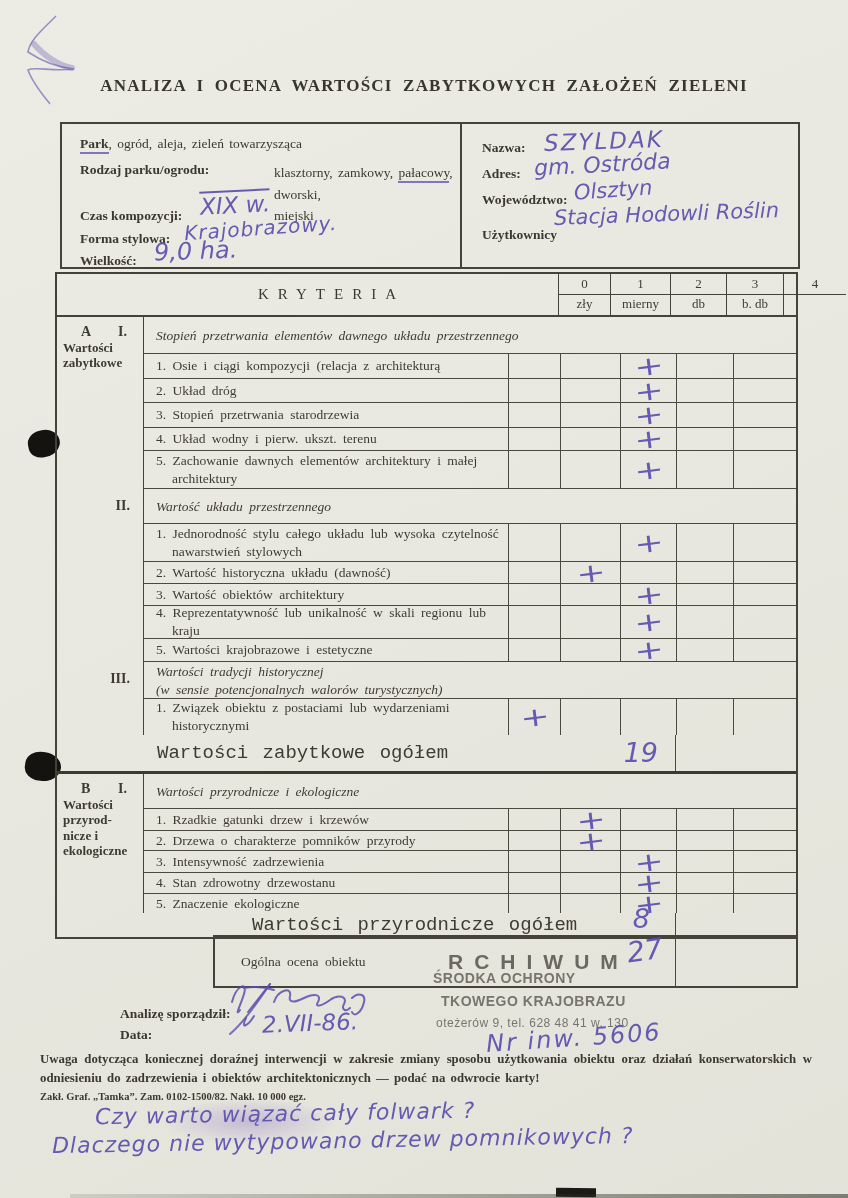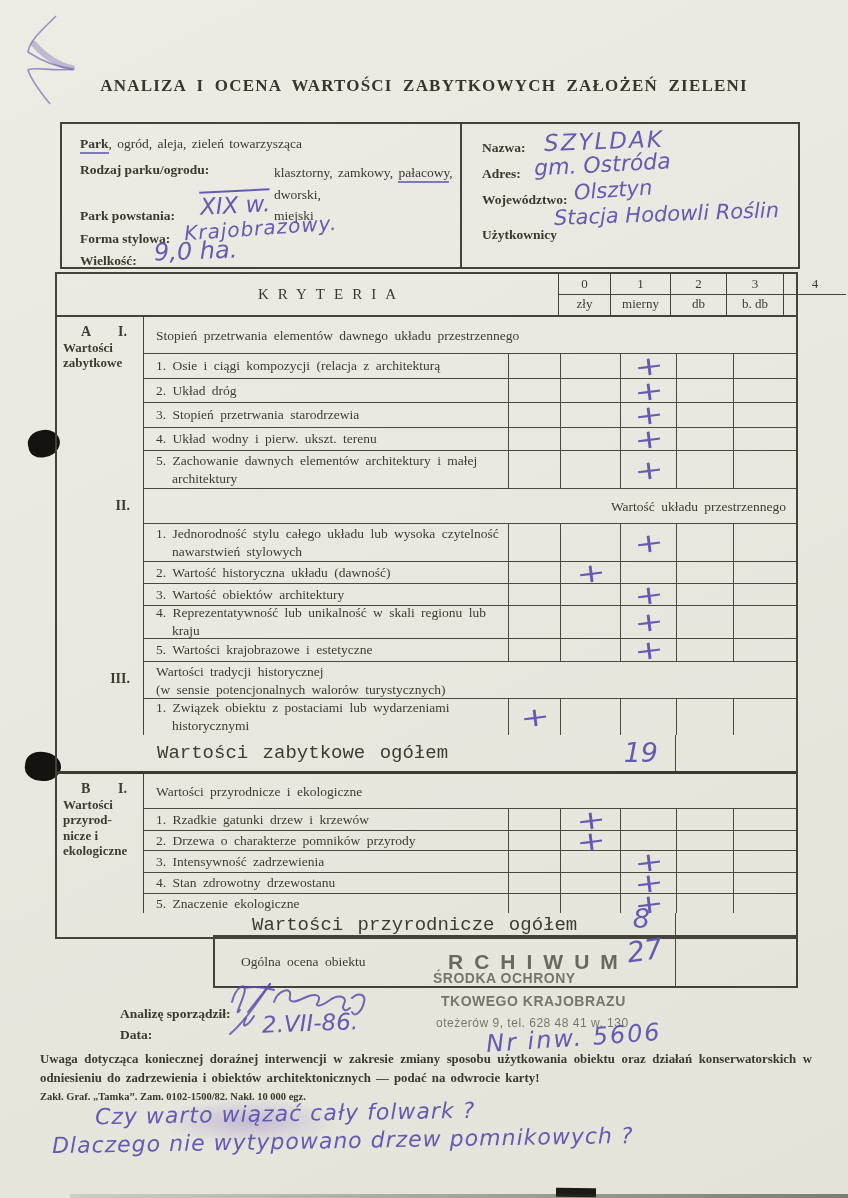--- a/index.html
+++ b/index.html
@@ -35,21 +35,21 @@
   .section{display:flex;}
   .side{width:87px;flex:none;border-right:1.5px solid #45423a;box-sizing:border-box;
     position:relative;padding-top:7px;}
   .side-head{display:flex;justify-content:space-between;padding:0 16px 0 24px;font-size:14px;font-weight:700;}
   .side-cap{font-size:13px;font-weight:700;padding-left:6px;line-height:1.18;}
   .roman{position:absolute;right:13px;font-size:14px;font-weight:700;}
   .rows{flex:1;display:flex;flex-direction:column;}
   .trow{display:flex;border-bottom:1.5px solid #4b4840;box-sizing:border-box;position:relative;}
   .trow:last-child{border-bottom:none;}
   .trow.group{align-items:center;}
-  .gtext{font-size:13.5px;word-spacing:3px;padding:2px 10px 0 12px;white-space:pre-line;line-height:1.3;}
+  .gtext{font-size:13.5px;word-spacing:3px;padding:2px 10px 0 12px;white-space:pre-line;line-height:1.3;font-style:italic;}
   .crit{flex:1;display:flex;align-items:center;padding:1px 8px 1px 12px;box-sizing:border-box;}
   .ctext{font-size:13.5px;word-spacing:3px;line-height:1.3;display:block;padding-left:16px;text-indent:-16px;}
   .score-cell{border-left:1.5px solid #4b4840;box-sizing:border-box;flex:none;position:relative;
     display:flex;align-items:center;justify-content:center;}
   .check{font-size:26px;font-style:normal;transform:rotate(-7deg) scaleX(1.35);font-weight:400;}
   .trow.total{align-items:center;}
   .tlabel{font-size:19px;word-spacing:3px;font-family:Liberation Mono, monospace;}
   .total-endcell{position:absolute;right:0;top:0;bottom:0;width:120px;border-left:1.5px solid #4b4840;}
   .total-value{position:absolute;font-size:27px;font-style:italic;}
   .total-a{border-bottom:3.5px solid #3c392f;}
@@ -95,21 +95,21 @@
     <div class="info-left">
       <div class="abs ptext" style="left:18px;top:12px;">
         <span class="plabel ink-underline">Park</span><span>, ogród, aleja, zieleń towarzysząca</span>
       </div>
       <div class="abs plabel" style="left:18px;top:38px;">Rodzaj parku/ogrodu:</div>
       <div class="abs ptext" style="left:212px;top:38px;line-height:1.6;">
         <span>klasztorny, zamkowy,</span>
         <span class="ink-underline">pałacowy</span><span>, dworski,</span><br>
         <span>miejski</span>
       </div>
-      <div class="abs plabel" style="left:18px;top:84px;">Park powstania:</div>
+      <div class="abs plabel" style="left:18px;top:84px;">Czas kompozycji:</div>
       <div class="abs hand" style="left:138px;top:70px;font-size:23px;text-decoration:overline;transform:rotate(-3deg);">XIX w.</div>
       <div class="abs plabel" style="left:18px;top:107px;">Forma stylowa:</div>
       <div class="abs hand" style="left:122px;top:94px;font-size:20px;transform:rotate(-4deg);letter-spacing:1px;">Krajobrazowy.</div>
       <div class="abs plabel" style="left:18px;top:129px;">Wielkość:</div>
       <div class="abs hand" style="left:92px;top:115px;font-size:24px;transform:rotate(-2deg);">9,0 ha.</div>
     </div>
     <div class="info-right">
       <div class="abs plabel" style="left:20px;top:16px;">Nazwa:</div>
       <div class="abs hand" style="left:82px;top:6px;font-size:23px;letter-spacing:2px;transform:rotate(-2deg);">SZYLDAK</div>
       <div class="abs plabel" style="left:20px;top:42px;">Adres:</div>
@@ -216,21 +216,21 @@
                 <span class="ctext">5. Zachowanie dawnych elementów architektury i małej architektury</span>
               </div>
               <div class="score-cell" style="width: 52px;"></div>
               <div class="score-cell" style="width: 60px;"></div>
               <div class="score-cell" style="width: 56px;">
                 <span class="check hand">+</span>
               </div>
               <div class="score-cell" style="width: 57px;"></div>
               <div class="score-cell" style="width: 63px;"></div>
             </div>
-            <div class="trow group" style="height: 35px; justify-content: flex-end;">
+            <div class="trow group" style="height: 35px;">
               <div class="gtext">Wartość układu przestrzennego</div>
             </div>
             <div class="trow item" style="height: 38px;">
               <div class="crit">
                 <span class="ctext">1. Jednorodność stylu całego układu lub wysoka czytelność nawarstwień stylowych</span>
               </div>
               <div class="score-cell" style="width: 52px;"></div>
               <div class="score-cell" style="width: 60px;"></div>
               <div class="score-cell" style="width: 56px;">
                 <span class="check hand">+</span>

